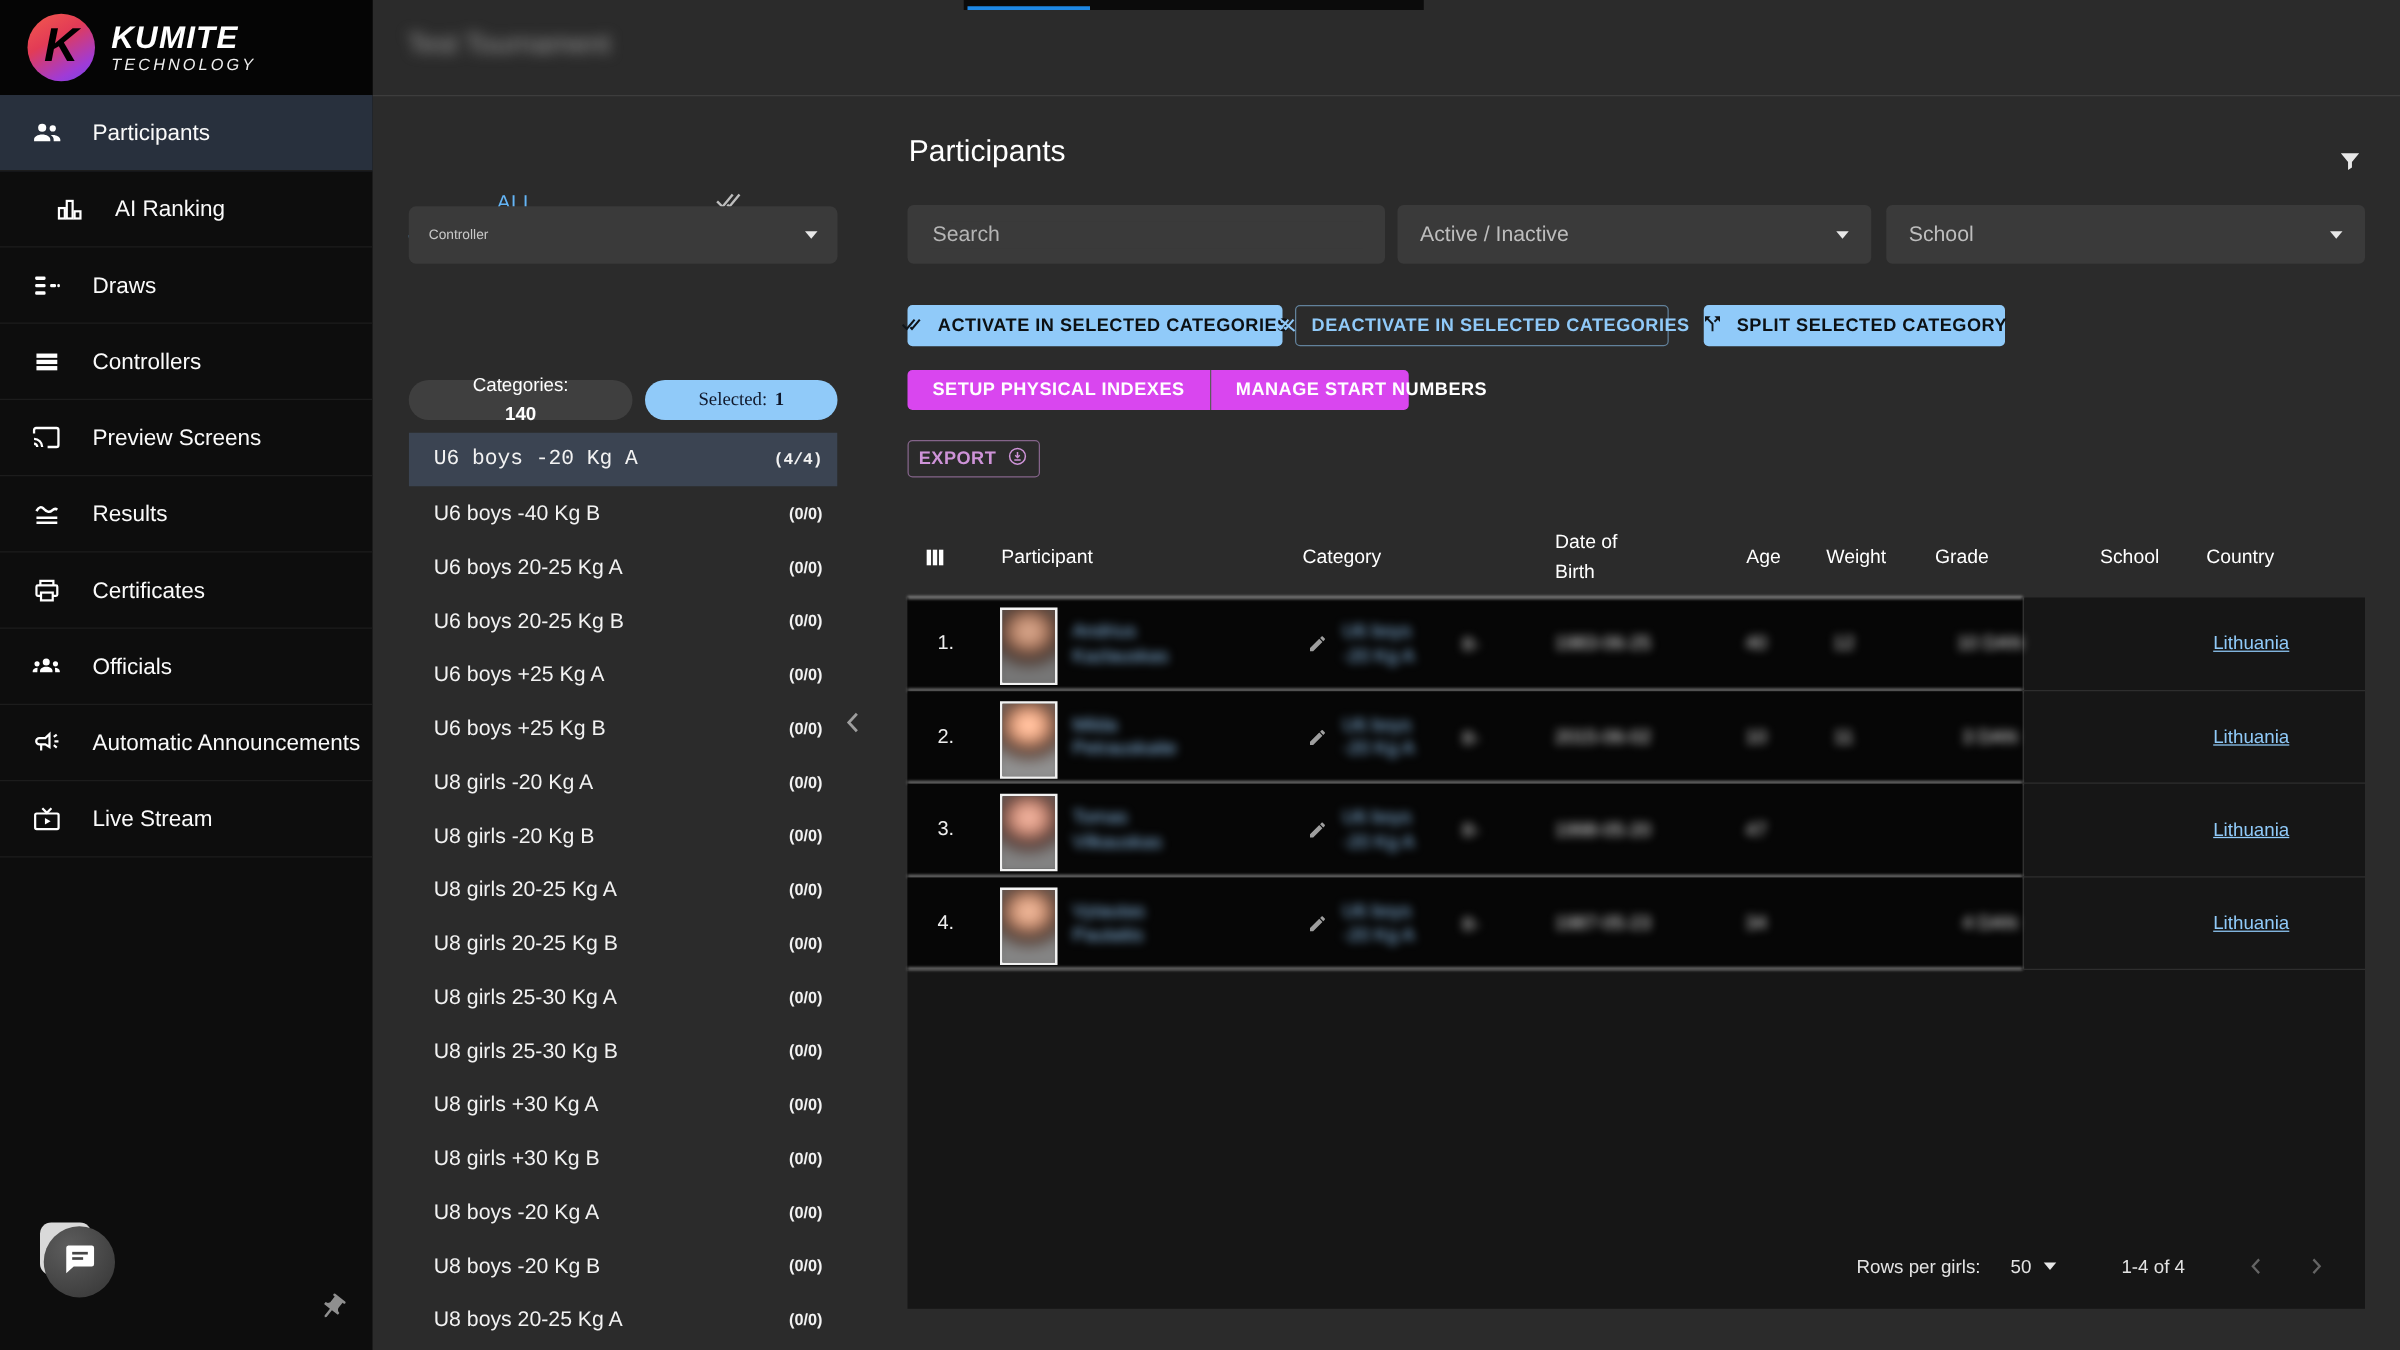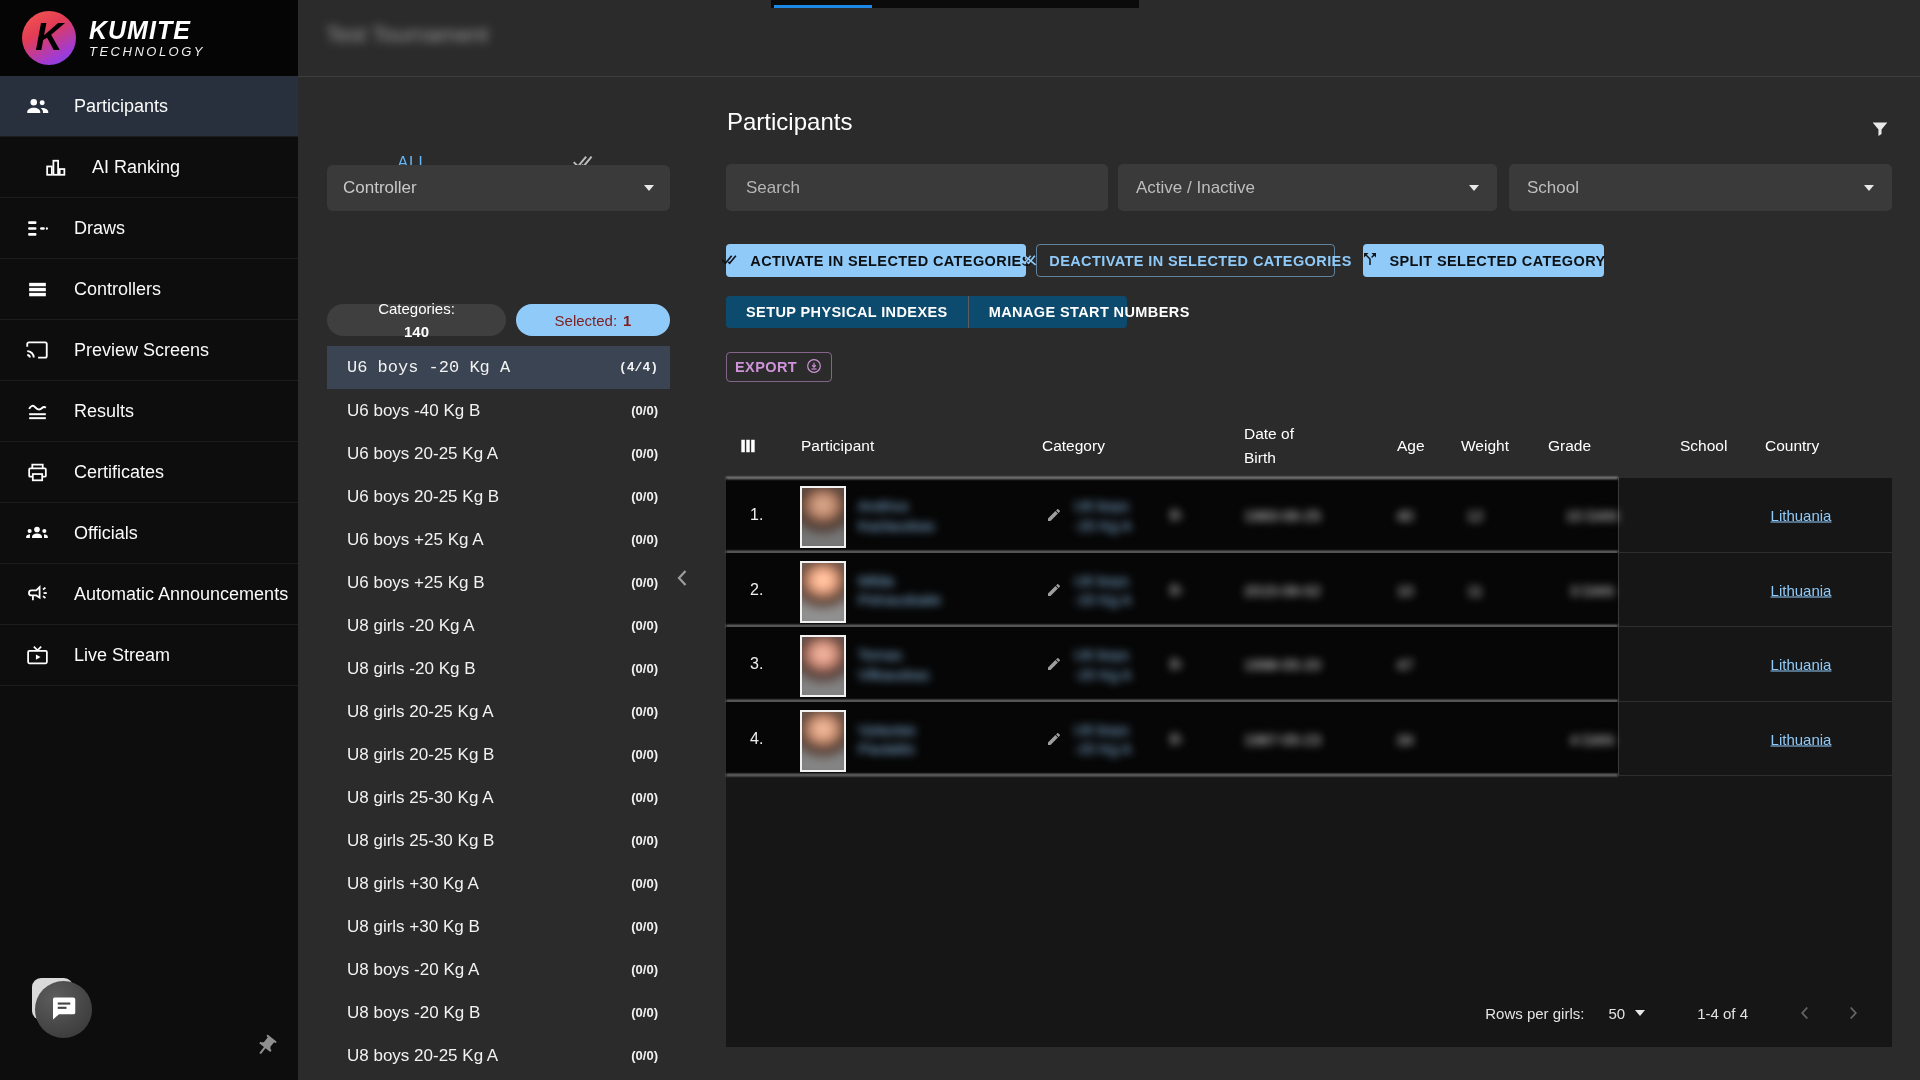--- a/index.html
+++ b/index.html
@@ -35,28 +35,28 @@
   .pin-btn{position:absolute;left:254px;top:1034px;width:24px;height:24px;cursor:pointer;}
 
   
   .catpanel{position:absolute;left:298px;top:76px;width:427px;height:1004px;}
   .tabs{position:absolute;left:29px;top:59px;width:343px;height:55px;display:flex;}
   .tab{flex:1;display:flex;align-items:center;justify-content:center;font-size:16px;
        letter-spacing:.6px;color:#64b5f6;font-weight:500;cursor:pointer;position:relative;}
   .tab .ind{position:absolute;left:0;right:0;bottom:0;height:2px;background:#64b5f6;}
   .input-box{position:absolute;left:29px;width:343px;height:46px;background:#3a3a3a;border-radius:6px;
              display:flex;align-items:center;justify-content:space-between;padding:0 16px;
-             box-sizing:border-box;color:#c9c9c9;font-size:17px;cursor:pointer;}
+             box-sizing:border-box;color:#c9c9c9;font-size:11px;cursor:pointer;}
   .caret{width:0;height:0;border-left:5.5px solid transparent;border-right:5.5px solid transparent;
          border-top:6.5px solid #e8e8e8;}
   .chip{position:absolute;height:32px;border-radius:16px;display:flex;align-items:center;
         justify-content:center;font-size:15px;gap:6px;cursor:pointer;}
   .chip .v{font-weight:bold;}
   .chip.gray{left:29px;width:179px;background:#3f3f3f;color:#fff;flex-direction:column;}
-  .chip.blue{left:218px;width:154px;background:#90caf9;color:#7f1d1d;}
+  .chip.blue{left:218px;width:154px;background:#90caf9;color:#0f172a;font-family:Liberation Serif, serif;}
   .catlist{position:absolute;left:29px;top:270px;width:343px;height:734px;overflow:hidden;}
   .catrow{height:43px;display:flex;align-items:center;justify-content:space-between;
           padding:0 12px 0 20px;box-sizing:border-box;font-size:17px;color:#f2f2f2;cursor:pointer;}
   .catrow.selected{background:#3b4452;font-family:Liberation Mono, monospace;}
   .catcount{font-weight:600;font-size:13px;}
   .collapse-paddle{position:absolute;left:670px;top:564px;width:26px;height:28px;cursor:pointer;
                    display:flex;align-items:center;justify-content:center;}
 
   
   .main{position:absolute;left:725px;top:76px;width:1195px;height:1004px;}
@@ -66,21 +66,21 @@
                 box-sizing:border-box;display:flex;align-items:center;justify-content:space-between;
                 padding:0 18px;color:#bdbdbd;font-size:17px;}
   input.search{border:none;outline:none;background:#3a3a3a;color:#ddd;font-size:17px;width:100%;
                font-family:"Liberation Sans",sans-serif;}
   input.search::placeholder{color:#b5b5b5;}
   .btn{position:absolute;box-sizing:border-box;border-radius:4px;display:flex;align-items:center;
        justify-content:center;gap:10px;font-size:14.5px;font-weight:600;letter-spacing:.4px;
        white-space:nowrap;cursor:pointer;}
   .btn-blue{background:#90caf9;color:#0c1013;}
   .btn-oblue{border:1px solid rgba(144,202,249,.55);color:#90caf9;}
-  .btn-group{position:absolute;background:#0c4a6e;border-radius:4px;display:flex;color:#fff;}
+  .btn-group{position:absolute;background:#d946ef;border-radius:4px;display:flex;color:#fff;}
   .seg{display:flex;align-items:center;justify-content:center;font-size:14.5px;font-weight:600;
        letter-spacing:.4px;white-space:nowrap;cursor:pointer;padding:0 20px;}
   .seg + .seg{border-left:1px solid #5c5c5c;}
   .btn-export{border:1px solid rgba(206,147,216,.55);color:#ce93d8;}
 
   
   .tpanel{position:absolute;left:1px;top:337px;width:1166px;height:634px;}
   .th{position:absolute;top:0;height:65px;display:flex;align-items:center;font-size:15.5px;
       font-weight:500;color:#fff;}
   .tbody{position:absolute;left:0;top:65px;width:1166px;height:569px;background:#161616;}

